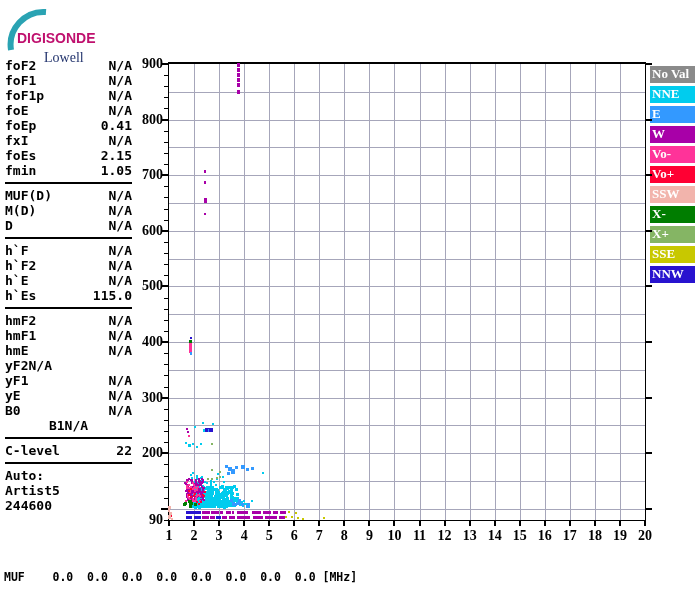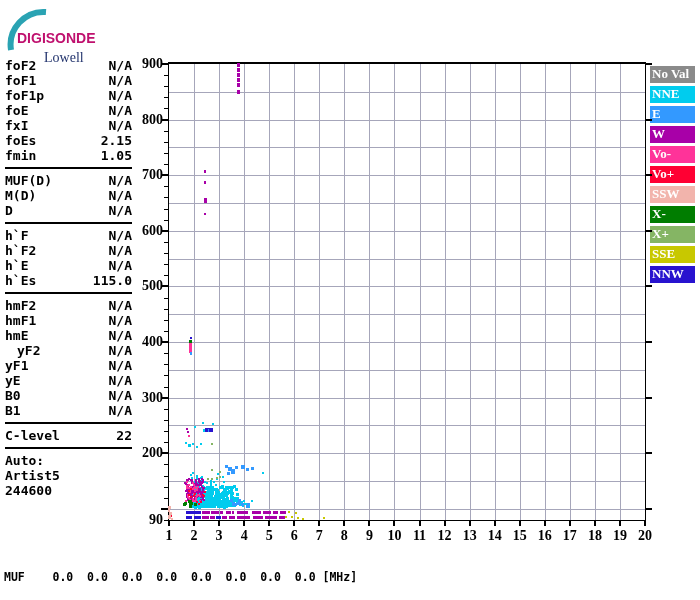--- a/index.html
+++ b/index.html
@@ -45,20 +45,24 @@
       </div>
       <div style="display: flex; justify-content: space-between; height: 15px; line-height: 15px;">
         <div>foF1p</div>
         <div>N/A</div>
       </div>
       <div style="display: flex; justify-content: space-between; height: 15px; line-height: 15px;">
         <div>foE</div>
         <div>N/A</div>
       </div>
       <div style="display: flex; justify-content: space-between; height: 15px; line-height: 15px;">
+        <div>foEp</div>
+        <div>0.41</div>
+      </div>
+      <div style="display: flex; justify-content: space-between; height: 15px; line-height: 15px;">
         <div>fxI</div>
         <div>N/A</div>
       </div>
       <div style="display: flex; justify-content: space-between; height: 15px; line-height: 15px;">
         <div>foEs</div>
         <div>2.15</div>
       </div>
       <div style="display: flex; justify-content: space-between; height: 15px; line-height: 15px;">
         <div>fmin</div>
         <div>1.05</div>
@@ -99,37 +103,37 @@
         <div>N/A</div>
       </div>
       <div style="display: flex; justify-content: space-between; height: 15px; line-height: 15px;">
         <div>hmF1</div>
         <div>N/A</div>
       </div>
       <div style="display: flex; justify-content: space-between; height: 15px; line-height: 15px;">
         <div>hmE</div>
         <div>N/A</div>
       </div>
-      <div style="display: flex; justify-content: space-between; height: 15px; line-height: 15px; margin-left: 12px;">
+      <div style="display: flex; height: 15px; line-height: 15px;">
         <div>yF2</div>
         <div>N/A</div>
       </div>
       <div style="display: flex; justify-content: space-between; height: 15px; line-height: 15px;">
         <div>yF1</div>
         <div>N/A</div>
       </div>
       <div style="display: flex; justify-content: space-between; height: 15px; line-height: 15px;">
         <div>yE</div>
         <div>N/A</div>
       </div>
       <div style="display: flex; justify-content: space-between; height: 15px; line-height: 15px;">
         <div>B0</div>
         <div>N/A</div>
       </div>
-      <div style="display: flex; justify-content: space-between; height: 15px; line-height: 15px;">
+      <div style="display: flex; justify-content: center; height: 15px; line-height: 15px;">
         <div>B1</div>
         <div>N/A</div>
       </div>
       <div style="border-top: 2px solid rgb(0, 0, 0); margin: 4px 0px; height: 0px;"></div>
       <div style="display: flex; justify-content: space-between; height: 15px; line-height: 15px;">
         <div>C-level</div>
         <div>22</div>
       </div>
       <div style="border-top: 2px solid rgb(0, 0, 0); margin: 4px 0px; height: 0px;"></div>
       <div style="height: 15px; line-height: 15px;">Auto:</div>

